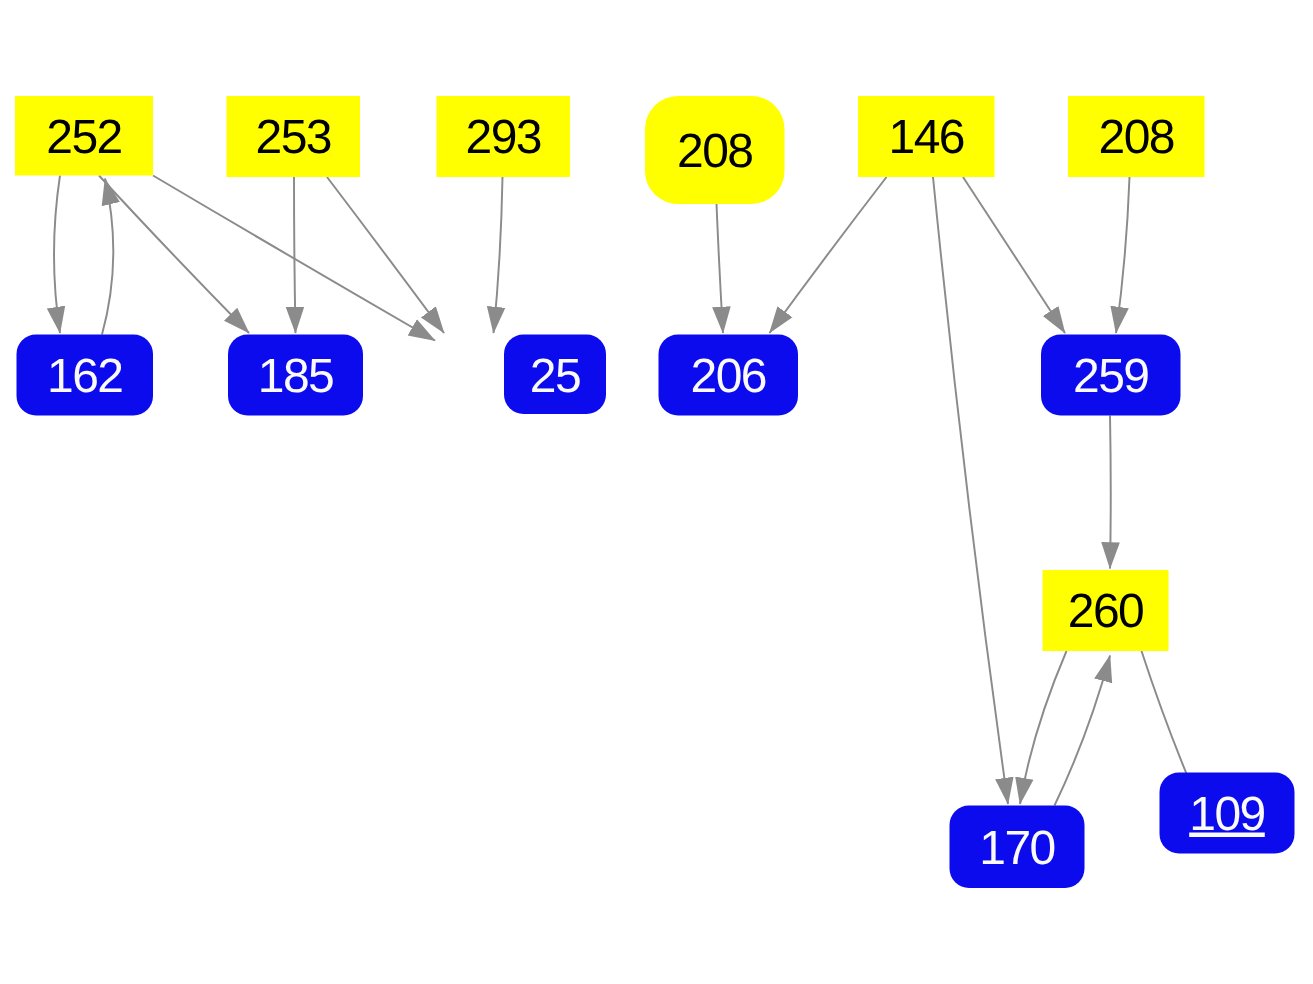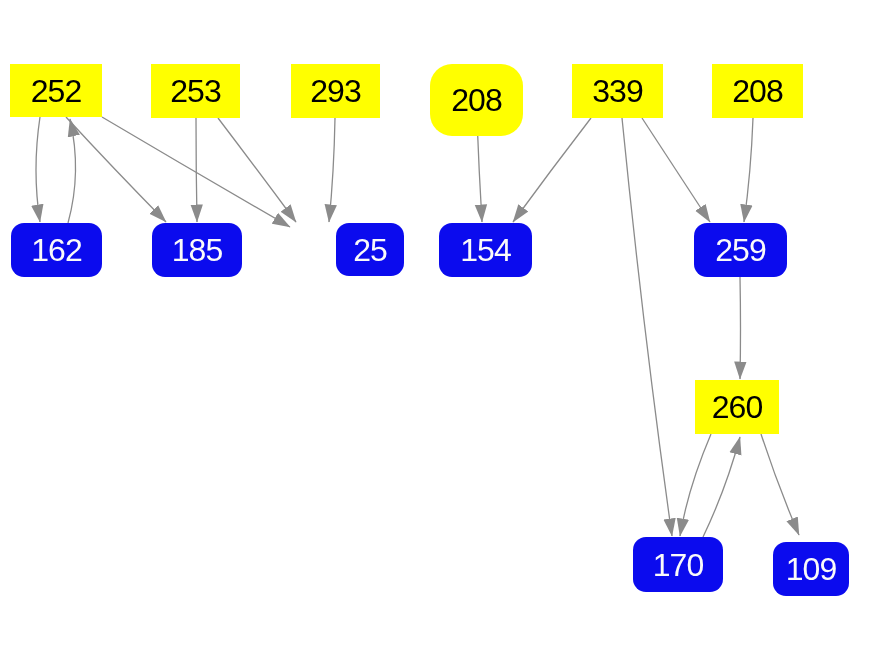--- a/index.html
+++ b/index.html
@@ -73,23 +73,23 @@
       <path d="M740,277 Q741,330 740,379" class="edge" marker-end="url(#arrowhead)"></path>
       <path d="M622,118 Q643,330 672,536" class="edge" marker-end="url(#arrowhead)"></path>
       <path d="M711,434 Q688,488 680,536" class="edge" marker-end="url(#arrowhead)"></path>
       <path d="M703,537 Q726,489 740,437" class="edge" marker-end="url(#arrowhead)"></path>
       <path d="M761,434 Q778,486 799,535" class="edge" marker-end="url(#arrowhead)"></path>
     </svg>
 <div class="node yellow" style="left: 10px; top: 64px; width: 92px; height: 53px;">252</div>
     <div class="node yellow" style="left: 151px; top: 64px; width: 89px; height: 54px;">253</div>
     <div class="node yellow" style="left: 291px; top: 64px; width: 89px; height: 54px; text-align: center;">293</div>
     <div class="node yellow" style="left: 430px; top: 64px; width: 93px; height: 72px; border-radius: 22px;">208</div>
-    <div class="node yellow" style="left: 572px; top: 64px; width: 91px; height: 54px;">339</div>
+    <div class="node yellow" style="left: 572px; top: 64px; width: 91px; height: 54px;">146</div>
     <div class="node yellow" style="left: 712px; top: 64px; width: 91px; height: 54px;">208</div>
     <div class="node blue" style="left: 11px; top: 223px; width: 91px; height: 54px;">162</div>
     <div class="node blue" style="left: 152px; top: 223px; width: 90px; height: 54px;">185</div>
     <div class="node blue" style="left: 292px; top: 223px; width: 68px; height: 53px; margin-left: 44px;">25</div>
-    <div class="node blue" style="left: 439px; top: 223px; width: 93px; height: 54px;">154</div>
+    <div class="node blue" style="left: 439px; top: 223px; width: 93px; height: 54px;">206</div>
     <div class="node blue" style="left: 694px; top: 223px; width: 93px; height: 54px;">259</div>
     <div class="node yellow" style="left: 695px; top: 380px; width: 84px; height: 54px;">260</div>
     <div class="node blue" style="left: 633px; top: 537px; width: 90px; height: 55px;">170</div>
-    <div class="node blue" style="left: 773px; top: 542px; width: 76px; height: 54px;">109</div>
+    <div class="node blue" style="left: 773px; top: 515px; width: 90px; height: 54px; text-decoration: underline;">109</div>
   </div>
 
 </body></html>

